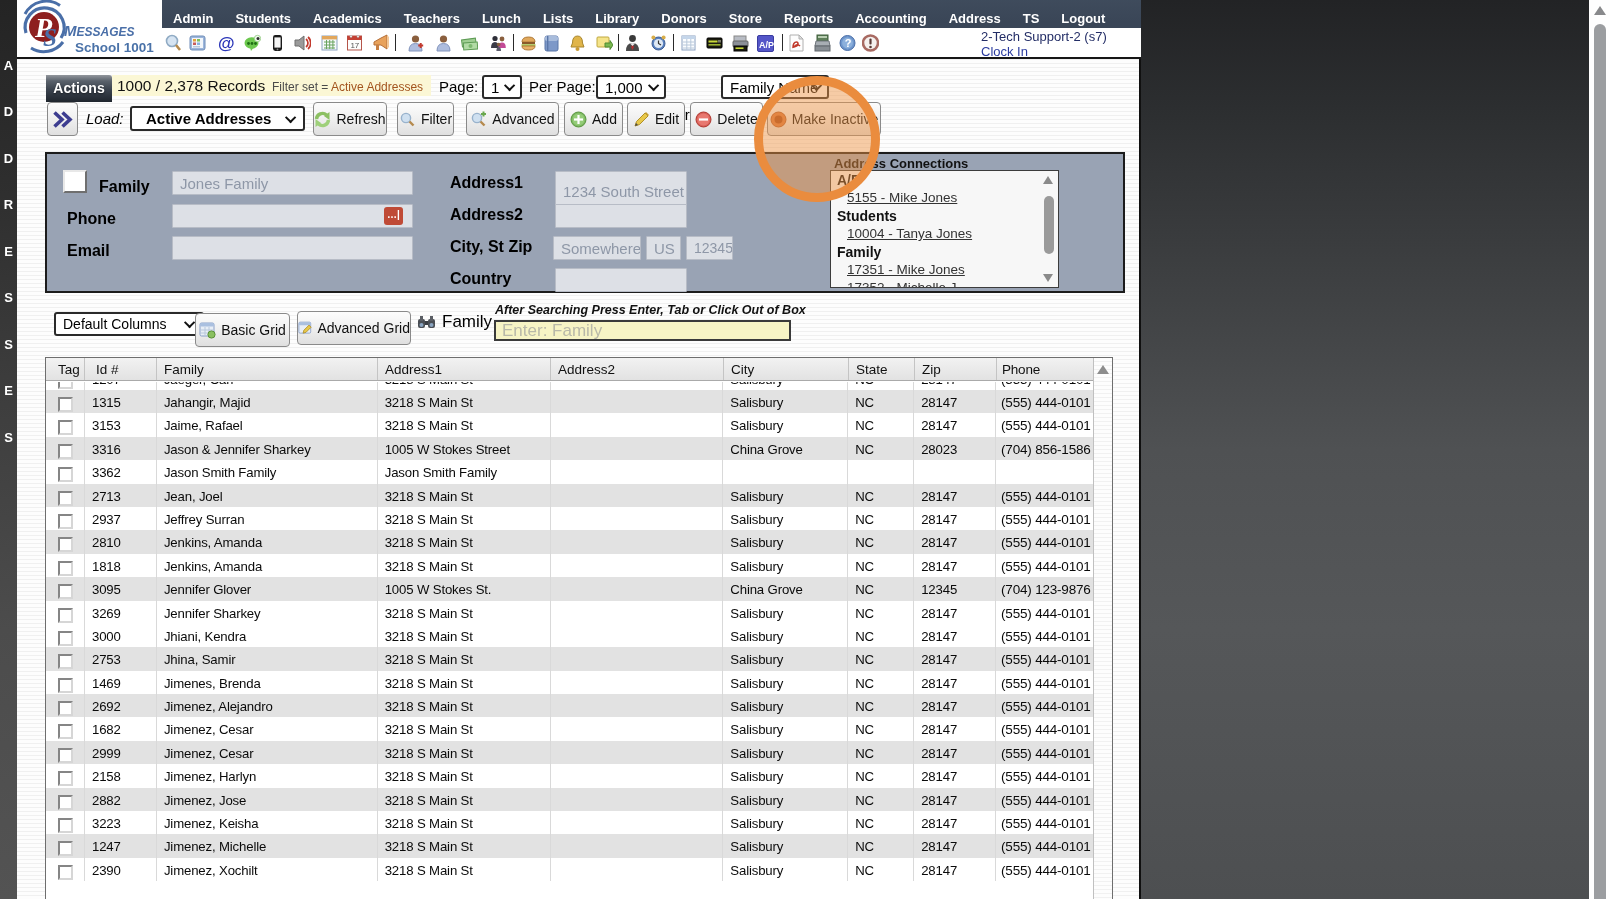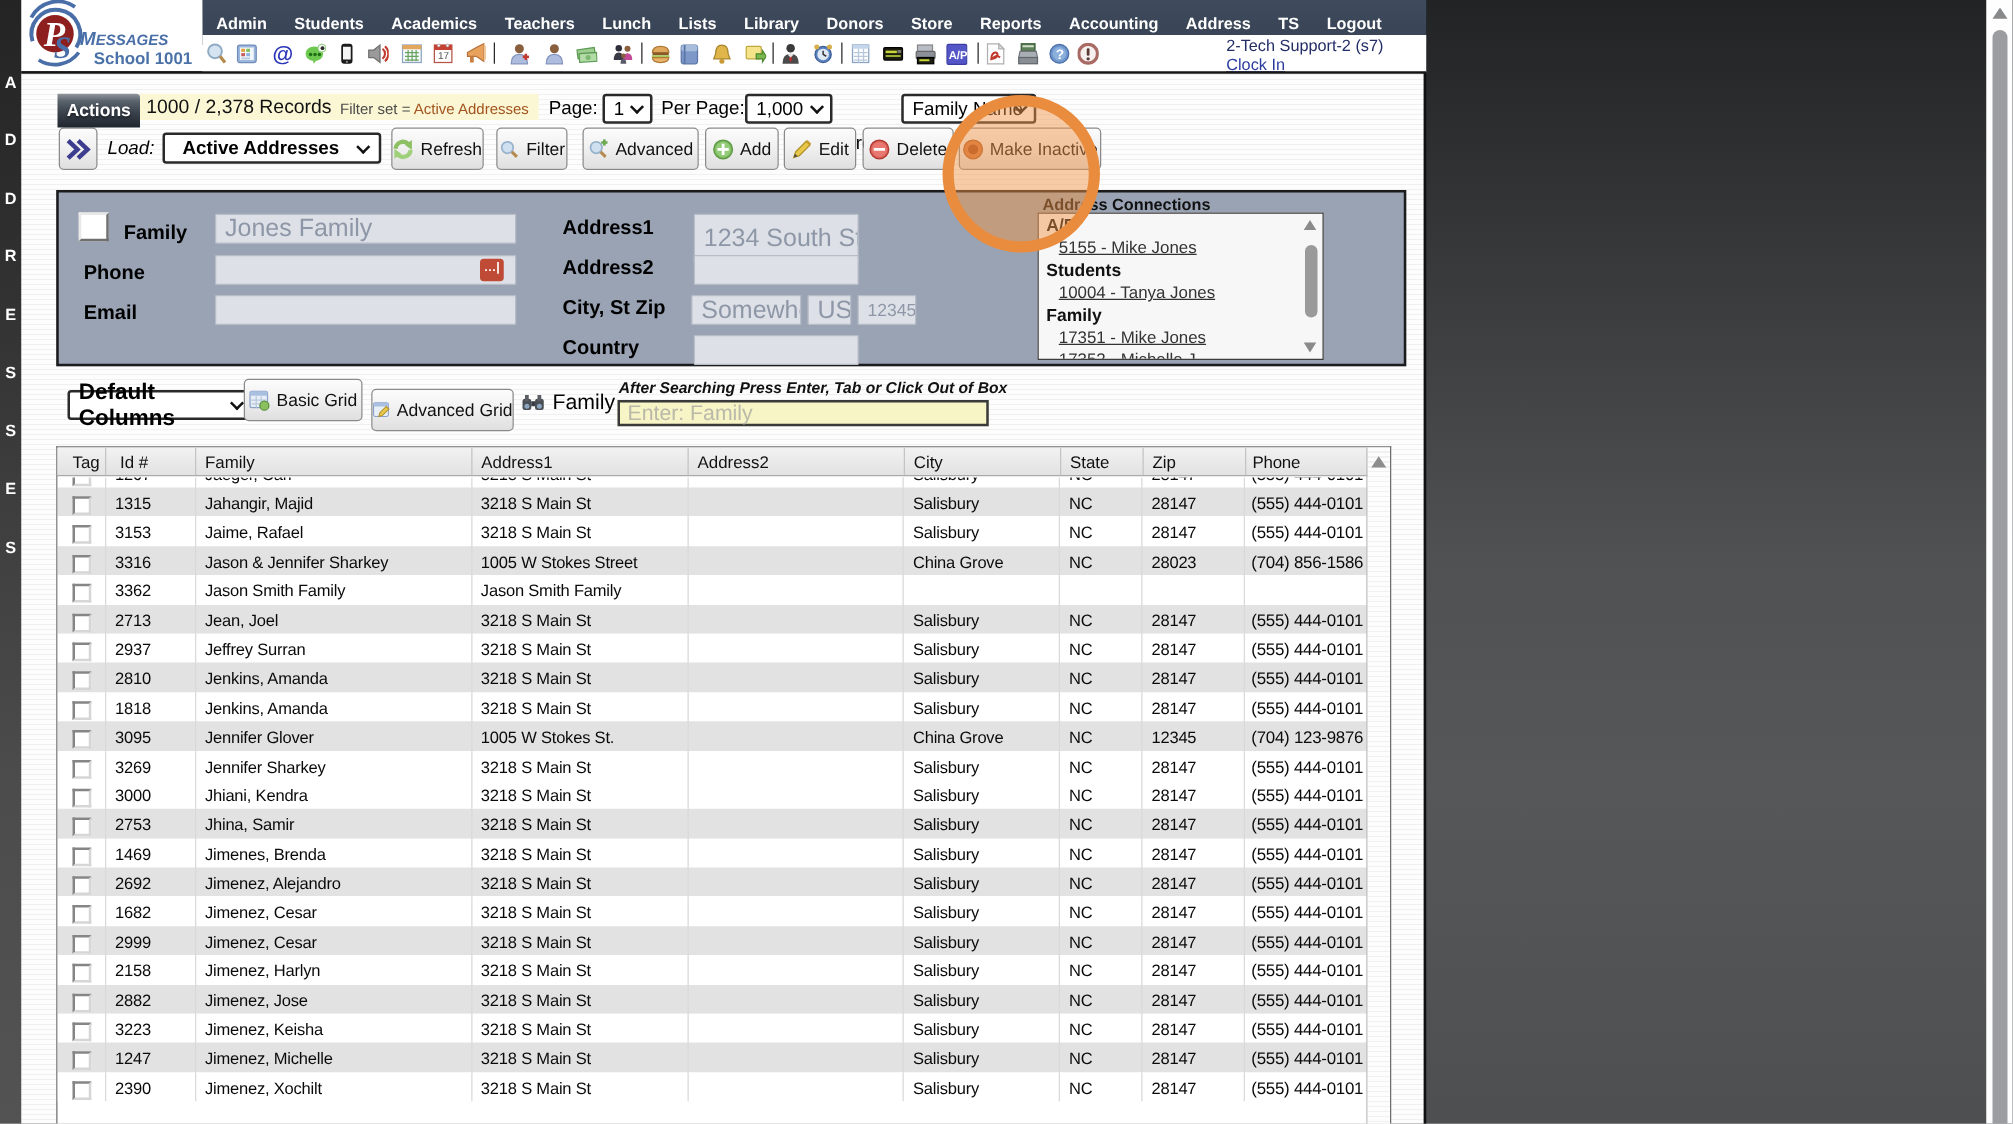--- a/index.html
+++ b/index.html
@@ -30,21 +30,21 @@
 .filtset { position:absolute; left:272px; top:80px; font-size:12px; color:#4a4a4a; }
 .filtset b { color:#a3541e; font-weight:normal; }
 .lbl { position:absolute; font-size:15px; color:#000; }
 .sel { position:absolute; background:#fff; border:2px solid #2a2a2a; border-radius:3px; font-size:15px; color:#000; display:flex; align-items:center; padding-left:7px; }
 .chev { position:absolute; right:7px; width:8px; height:8px; border-left:2.5px solid #111; border-bottom:2.5px solid #111; transform:rotate(-45deg) translateY(-2px); }
 .btn { position:absolute; top:102px; height:34px; white-space:nowrap; background:linear-gradient(180deg,#fcfcfc 0%,#f1f1f1 45%,#dfdfdf 100%);
   border:1px solid #8a8a8a; border-radius:4px; font-size:14px; color:#111; display:flex; align-items:center; justify-content:center; gap:5px; }
 
 #panel { position:absolute; left:45px; top:152px; width:1080px; height:141px; background:#99a3b4; border:2px solid #1c1c1c; }
 #panel .flabel { position:absolute; font-size:16px; font-weight:bold; color:#000; }
-#panel .finput { position:absolute; background:#dde0e6; border:1px solid #b7bcc6; border-radius:1px; font-size:20px; white-space:nowrap; overflow:hidden; color:#8e97a7; padding-left:7px; display:flex; align-items:center; }
+#panel .finput { position:absolute; background:#dde0e6; border:1px solid #b7bcc6; border-radius:1px; font-size:15px; white-space:nowrap; overflow:hidden; color:#8e97a7; padding-left:7px; display:flex; align-items:center; }
 #conn { position:absolute; left:783px; top:16px; width:229px; height:118px; background:#f7f7f7; border:1px solid #3c3c3c; overflow:hidden; }
 #connsb { position:absolute; right:3px; top:2px; width:13px; height:112px; }
 #connsb .ua { position:absolute; left:1px; top:3px; width:0; height:0; border-left:5.5px solid transparent; border-right:5.5px solid transparent; border-bottom:8px solid #8a8a8a; }
 #connsb .da { position:absolute; left:1px; bottom:3px; width:0; height:0; border-left:5.5px solid transparent; border-right:5.5px solid transparent; border-top:8px solid #8a8a8a; }
 #connsb .th { position:absolute; left:1.5px; top:23px; width:10px; height:58px; background:#9a9a9a; border-radius:5px; }
 #conntitle { position:absolute; left:787px; top:2px; font-size:13px; font-weight:bold; color:#111; }
 #conn .hd { font-weight:bold; font-size:14px; color:#111; height:18px; line-height:18px; padding-left:6px; }
 #conn .lk { font-size:13.5px; color:#333; text-decoration:underline; height:18px; line-height:18px; padding-left:16px; }
 
 
@@ -365,22 +365,22 @@
       <div class="hd">A/P</div>
       <div class="lk">5155 - Mike Jones</div>
       <div class="hd">Students</div>
       <div class="lk">10004 - Tanya Jones</div>
       <div class="hd">Family</div>
       <div class="lk">17351 - Mike Jones</div>
       <div class="lk">17352 - Michelle J</div>
     </div>
   </div>
 
-  <div class="sel" style="left:54px; top:312px; width:150px; height:24px; font-size:18px;font-weight:bold;">Default Columns<span class="chev"></span></div>
-  <div class="btn" style="left:195px; top:303px; width:95px;" id="btn-basic"><svg width="17" height="17" viewBox="0 0 17 17">
+  <div class="sel" style="left:54px; top:312px; width:150px; height:24px; font-size:14px;">Default Columns<span class="chev"></span></div>
+  <div class="btn" style="left:195px; top:313px; width:95px;" id="btn-basic"><svg width="17" height="17" viewBox="0 0 17 17">
         <rect x="1" y="1" width="14" height="13" rx="1.5" fill="#e8eef6" stroke="#8aa0c8"></rect>
         <rect x="1" y="1" width="14" height="3.6" rx="1.5" fill="#aac0e0"></rect>
         <g stroke="#b8c8dc" stroke-width="1">
           <line x1="2" y1="8" x2="14" y2="8"></line>
           <line x1="2" y1="11" x2="14" y2="11"></line>
           <line x1="6" y1="5" x2="6" y2="14"></line>
           <line x1="10" y1="5" x2="10" y2="14"></line>
         </g>
         <circle cx="12.5" cy="12.5" r="3.6" fill="#8ac060" stroke="#5a9038"></circle>
       </svg>Basic Grid</div>

